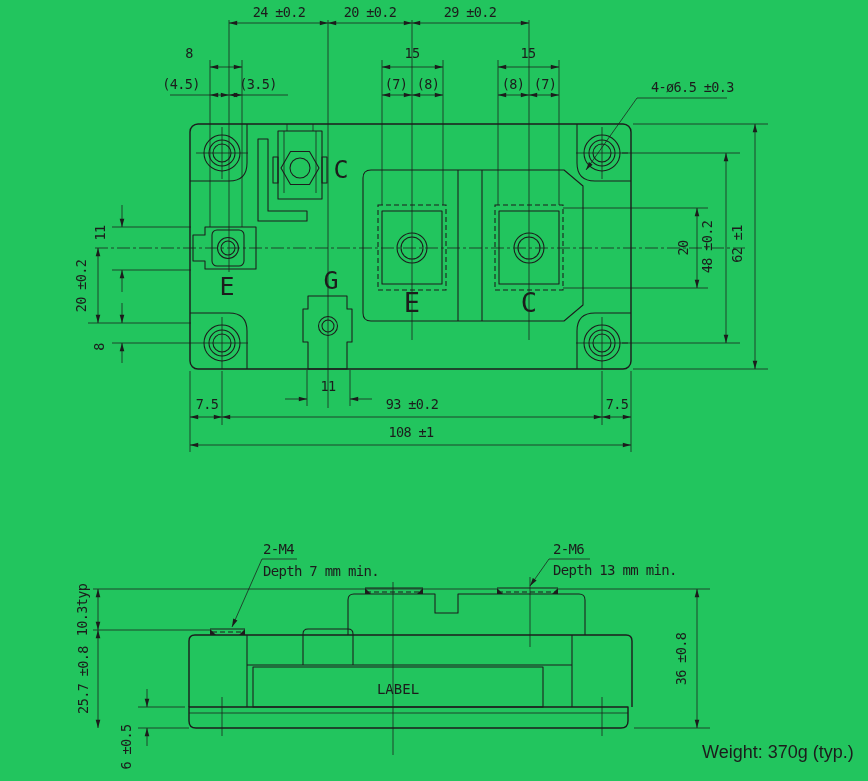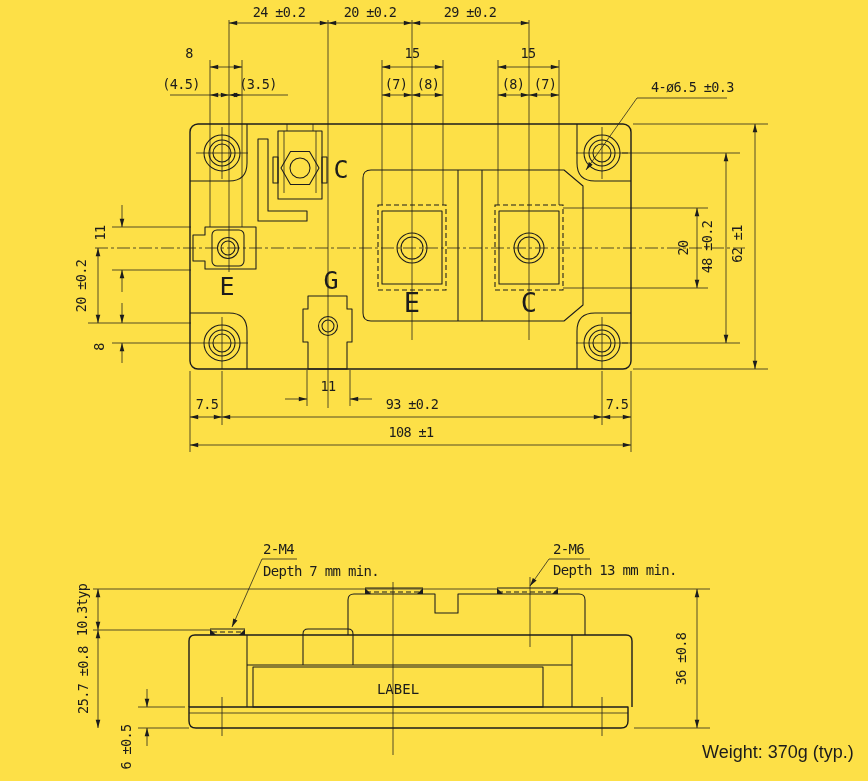--- a/index.html
+++ b/index.html
@@ -1,16 +1,16 @@
 <!DOCTYPE html>
 <html><head>
 <meta charset="utf-8">
 <style>
   html,body{margin:0;padding:0;background:#ffffff;}
-  .stage{position:relative;width:868px;height:781px;background:#fde047;overflow:hidden;}
+  .stage{position:relative;width:868px;height:781px;background:#22c55e;overflow:hidden;}
   svg{display:block;}
   svg text{font-family:"DejaVu Sans Mono", monospace;fill:#1c1c1c;}
   .dim{font-size:13.5px;letter-spacing:-0.6px;}
   .callout{font-size:14px;letter-spacing:-0.7px;}
   .term{font-size:25px;}
   .term-lg{font-size:27px;}
   .caselabel{font-size:14px;letter-spacing:0;}
   .weight{font-family:"Liberation Sans", sans-serif;font-size:18px;letter-spacing:0;}
   .s{stroke:#1c1c1c;stroke-width:1.4;fill:none;stroke-linejoin:round;}
   .m{stroke:#1c1c1c;stroke-width:1.05;fill:none;stroke-linejoin:round;}

